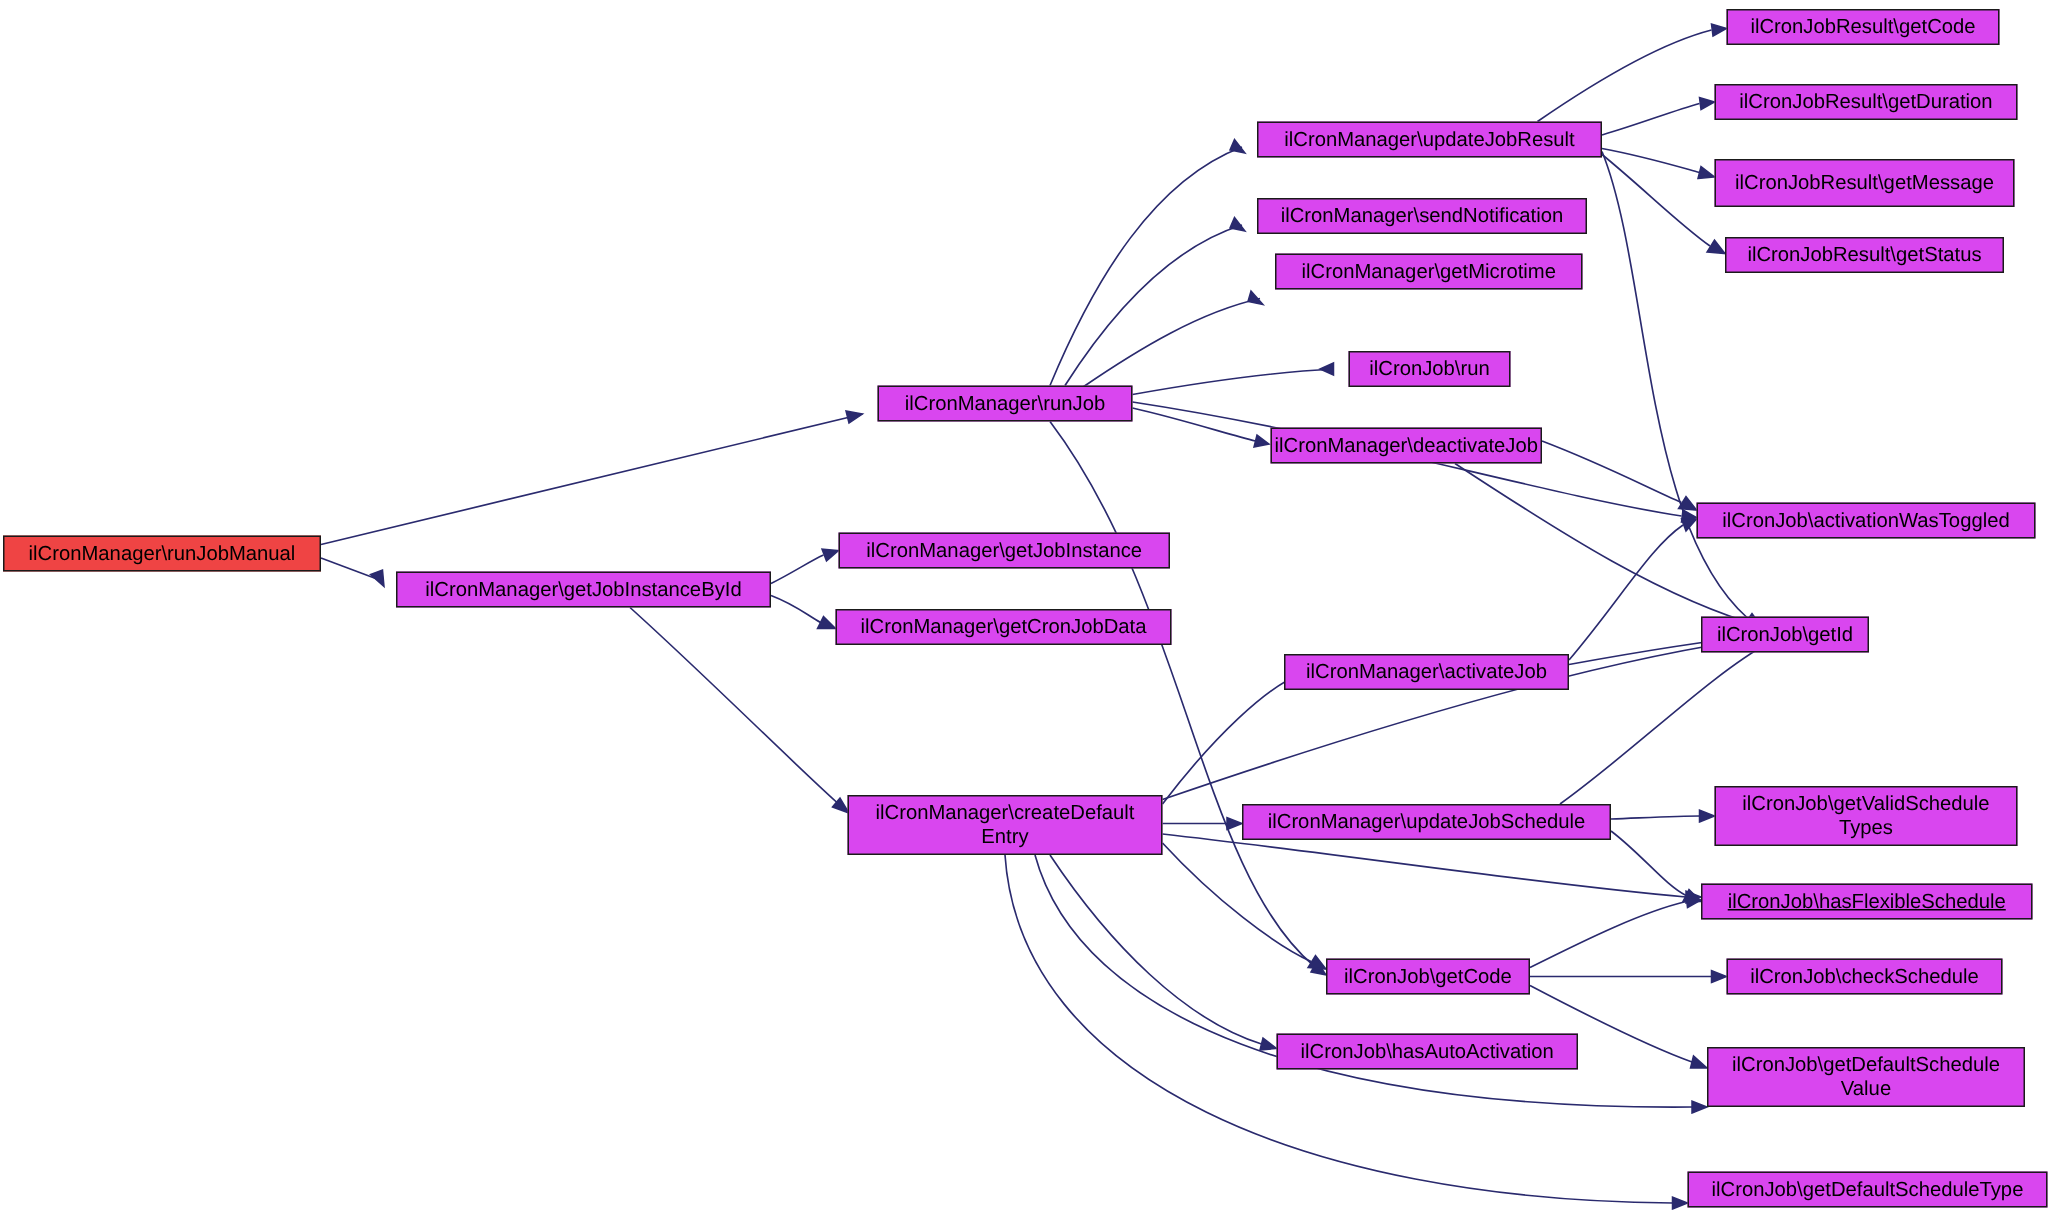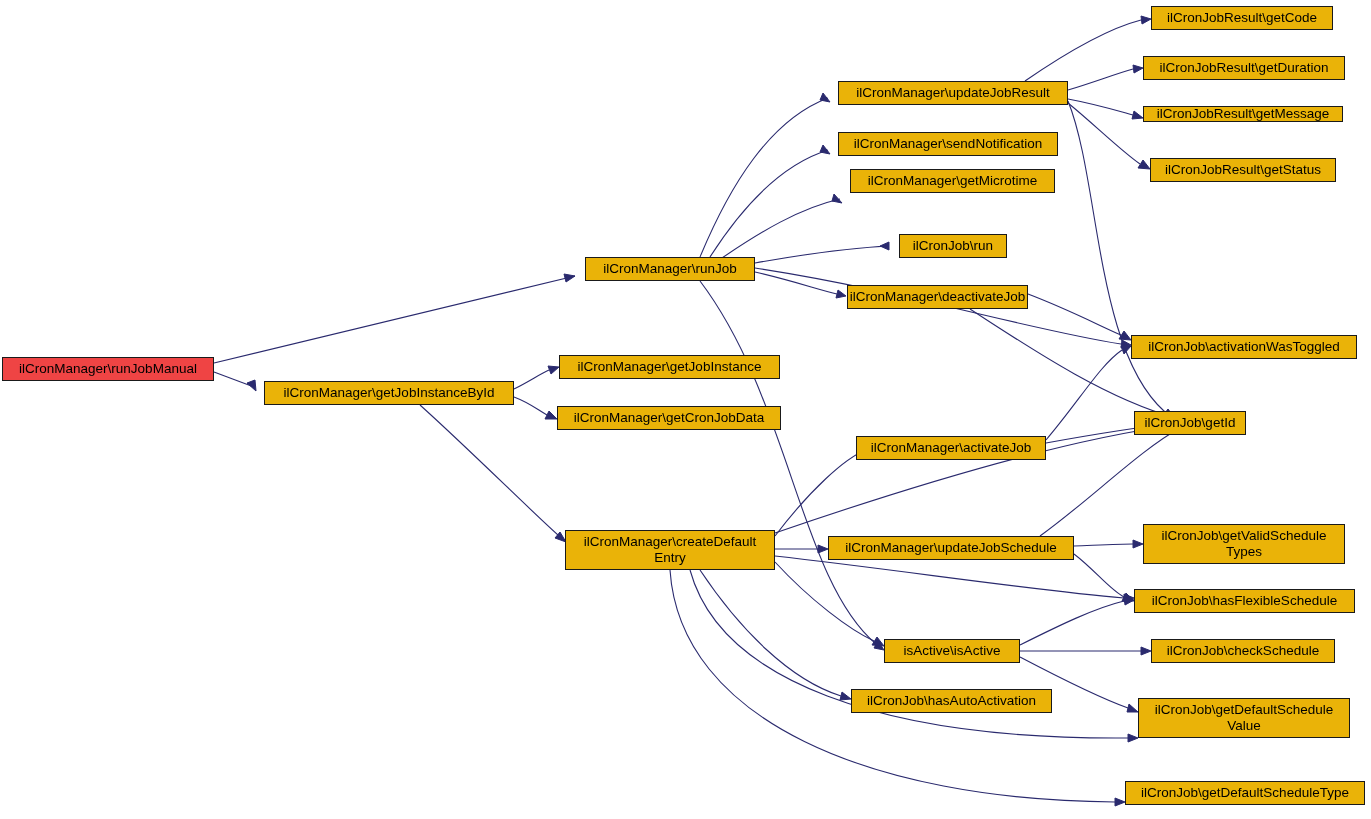--- a/index.html
+++ b/index.html
@@ -12,21 +12,21 @@
     width: 1371px;
     height: 819px;
     background: #ffffff;
     font-family: "Liberation Sans", sans-serif;
     overflow: hidden;
   }
   .node {
     position: absolute;
     box-sizing: border-box;
     border: 1px solid #1a1a1a;
-    background: #eab308;
+    background: #d946ef;
     color: #000000;
     font-size: 13.5px;
     line-height: 1.15;
     display: flex;
     align-items: center;
     justify-content: center;
     text-align: center;
     white-space: pre-line;
     padding: 0 4px;
   }
@@ -168,33 +168,33 @@
   <div class="node root" style="left:2px; top:357px; width:212px; height:24px;">ilCronManager\runJobManual</div>
   <div class="node" style="left:585px; top:257px; width:170px; height:24px;">ilCronManager\runJob</div>
   <div class="node" style="left:264px; top:381px; width:250px; height:24px;">ilCronManager\getJobInstanceById</div>
   <div class="node" style="left:838px; top:81px; width:230px; height:24px;">ilCronManager\updateJobResult</div>
   <div class="node" style="left:838px; top:132px; width:220px; height:24px;">ilCronManager\sendNotification</div>
   <div class="node" style="left:850px; top:169px; width:205px; height:24px;">ilCronManager\getMicrotime</div>
   <div class="node" style="left:899px; top:234px; width:108px; height:24px;">ilCronJob\run</div>
   <div class="node" style="left:847px; top:285px; width:181px; height:24px;">ilCronManager\deactivateJob</div>
   <div class="node" style="left:1151px; top:6px; width:182px; height:24px;">ilCronJobResult\getCode</div>
   <div class="node" style="left:1143px; top:56px; width:202px; height:24px;">ilCronJobResult\getDuration</div>
-  <div class="node" style="left:1143px; top:106px; width:200px; height:16px;">ilCronJobResult\getMessage</div>
+  <div class="node" style="left:1143px; top:106px; width:200px; height:32px;">ilCronJobResult\getMessage</div>
   <div class="node" style="left:1150px; top:158px; width:186px; height:24px;">ilCronJobResult\getStatus</div>
   <div class="node" style="left:1131px; top:335px; width:226px; height:24px;">ilCronJob\activationWasToggled</div>
   <div class="node" style="left:559px; top:355px; width:221px; height:24px;">ilCronManager\getJobInstance</div>
   <div class="node" style="left:557px; top:406px; width:224px; height:24px;">ilCronManager\getCronJobData</div>
   <div class="node" style="left:1134px; top:411px; width:112px; height:24px;">ilCronJob\getId</div>
   <div class="node" style="left:856px; top:436px; width:190px; height:24px;">ilCronManager\activateJob</div>
   <div class="node" style="left:565px; top:530px; width:210px; height:40px;">ilCronManager\createDefault
 Entry</div>
   <div class="node" style="left:828px; top:536px; width:246px; height:24px;">ilCronManager\updateJobSchedule</div>
   <div class="node" style="left:1143px; top:524px; width:202px; height:40px;">ilCronJob\getValidSchedule
 Types</div>
-  <div class="node" style="left:1134px; top:589px; width:221px; height:24px;">ilCronJob\hasFlexibleSchedule</div>
-  <div class="node" style="left:884px; top:639px; width:136px; height:24px;">isActive\isActive</div>
+  <div class="node" style="left:1134px; top:589px; width:221px; height:24px;text-decoration:underline;">ilCronJob\hasFlexibleSchedule</div>
+  <div class="node" style="left:884px; top:639px; width:136px; height:24px;">ilCronJob\getCode</div>
   <div class="node" style="left:1151px; top:639px; width:184px; height:24px;">ilCronJob\checkSchedule</div>
   <div class="node" style="left:851px; top:689px; width:201px; height:24px;">ilCronJob\hasAutoActivation</div>
   <div class="node" style="left:1138px; top:698px; width:212px; height:40px;">ilCronJob\getDefaultSchedule
 Value</div>
   <div class="node" style="left:1125px; top:781px; width:240px; height:24px;">ilCronJob\getDefaultScheduleType</div>
 
 </div>
 
 </body></html>

